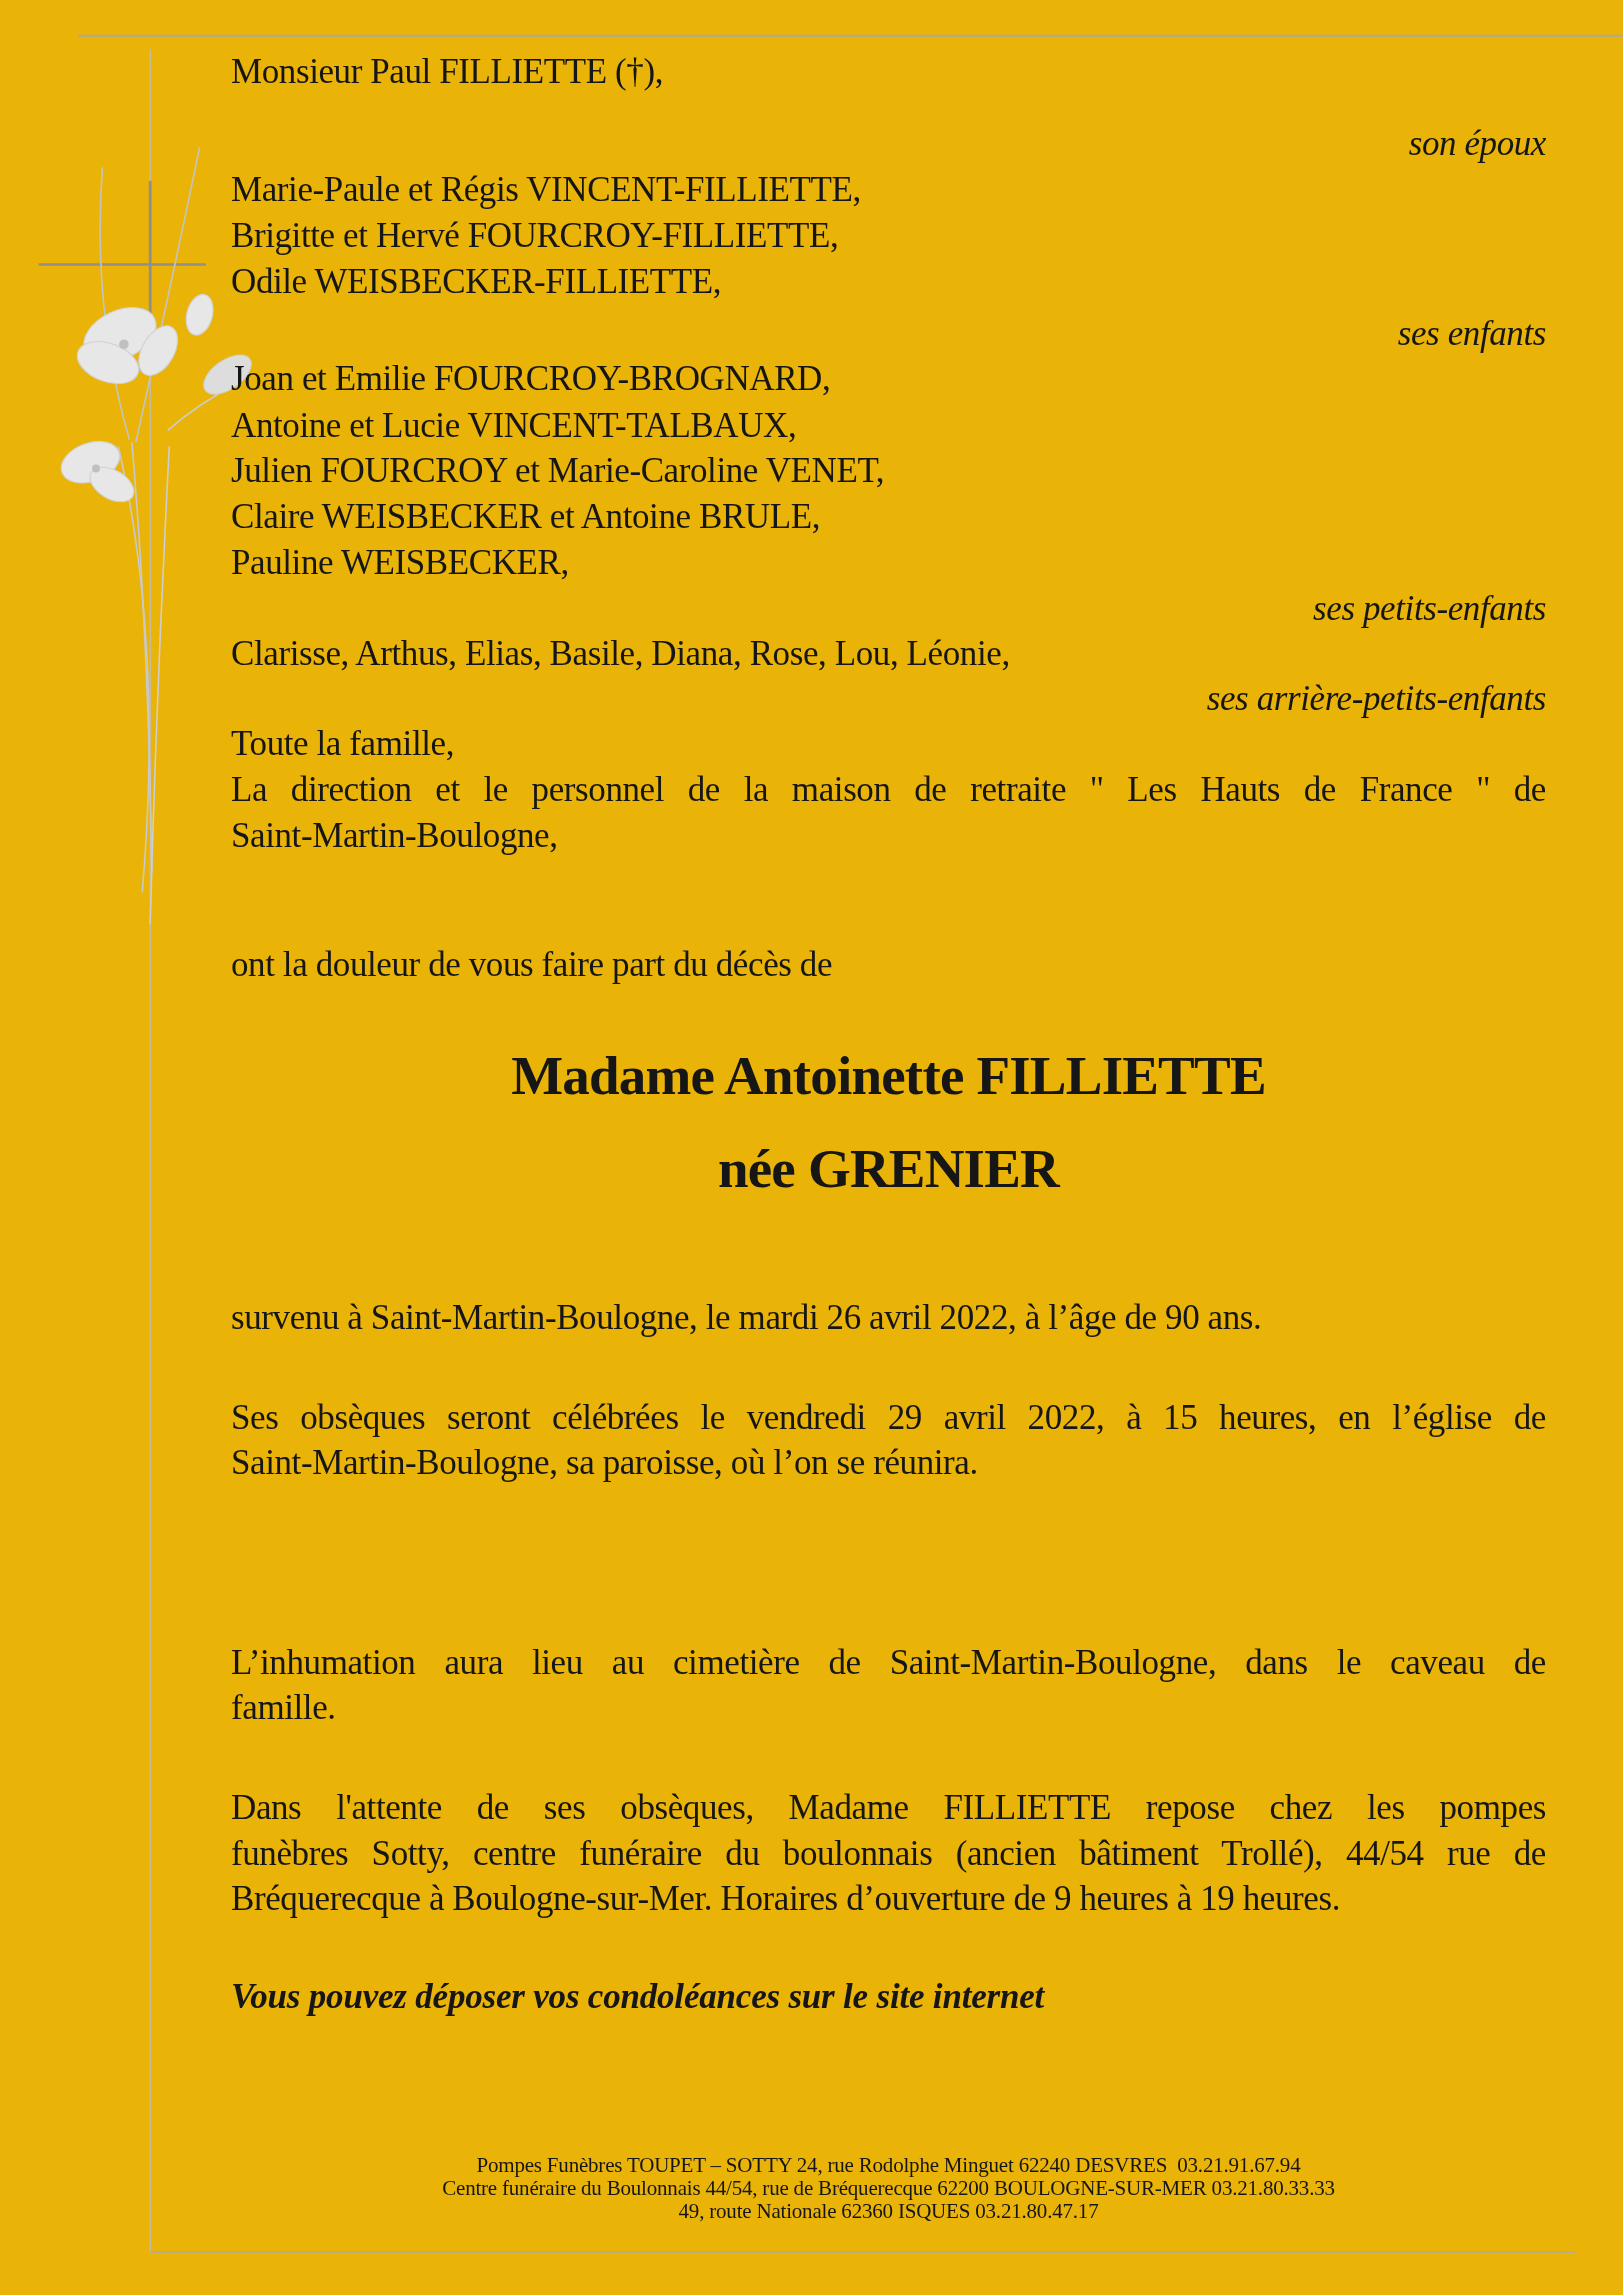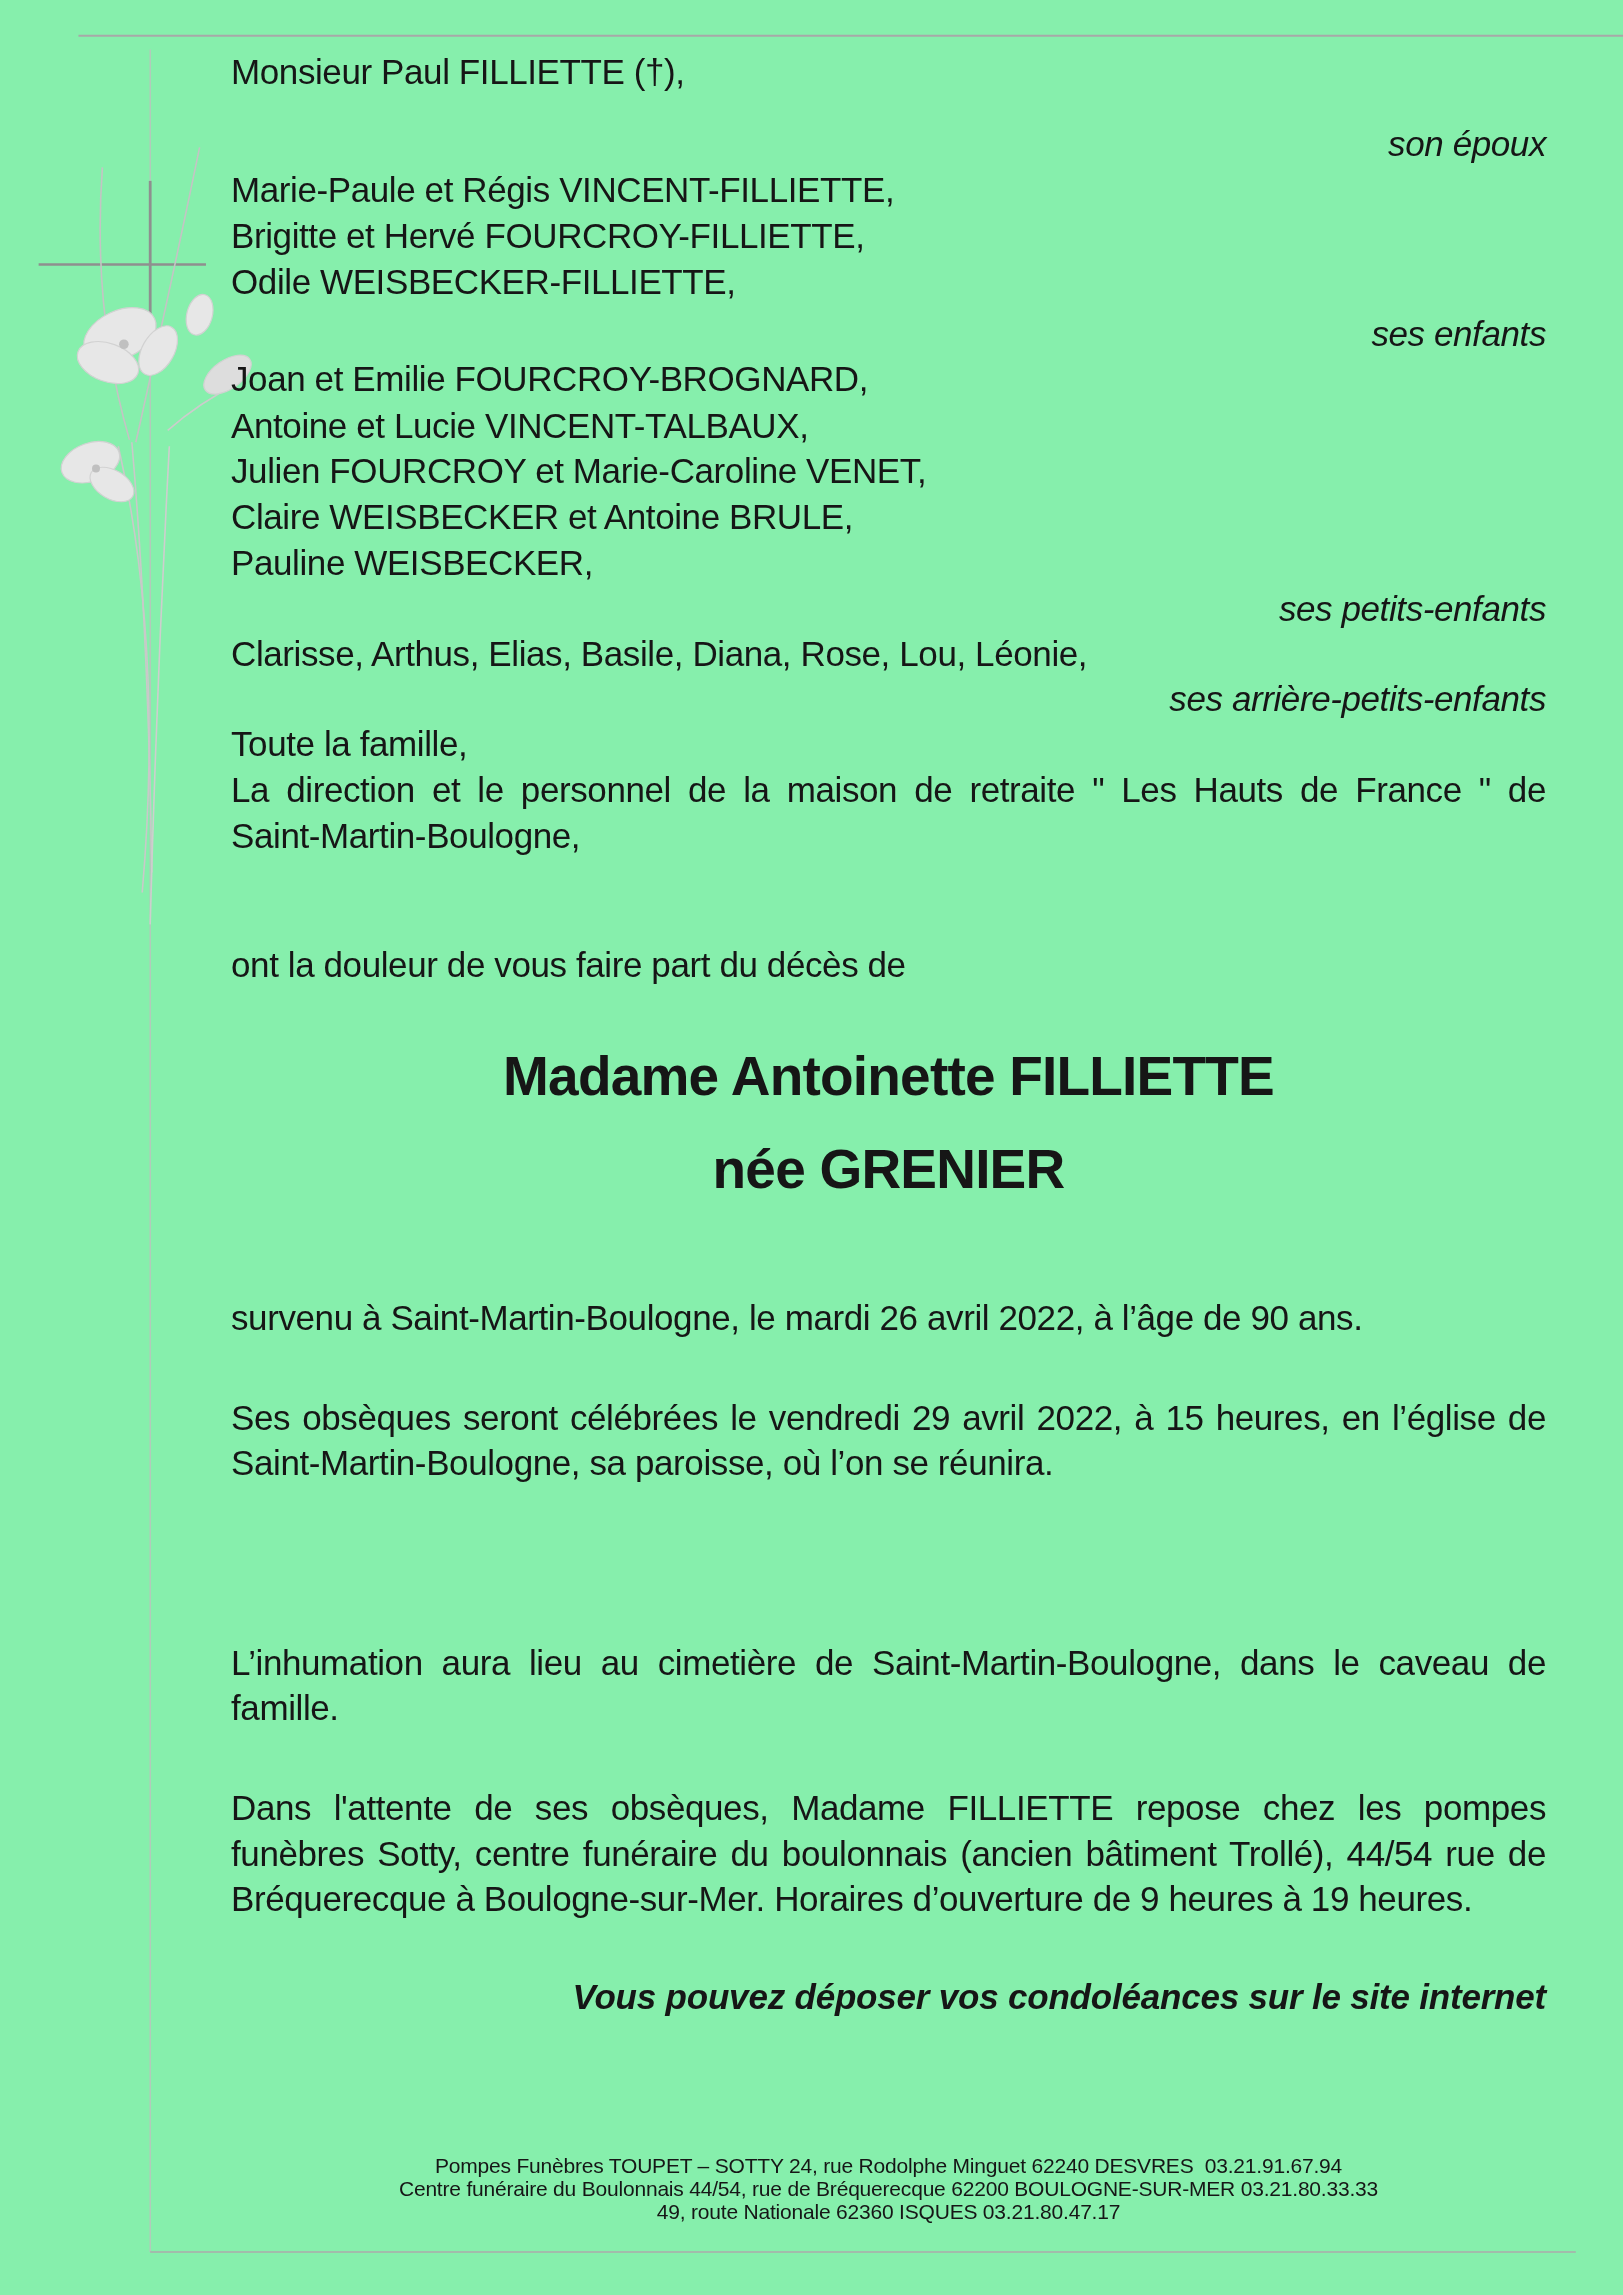--- a/index.html
+++ b/index.html
@@ -1,38 +1,38 @@
 <!DOCTYPE html>
 <html lang="fr" style="font-size:12.8px"><head>
 <meta charset="utf-8">
 <style>
   html,body{margin:0;padding:0;background:#ffffff;}
   .page{
     position:relative;
     width:1624px;height:2295px;
-    background:#86efac;
-    font-family:Liberation Sans, sans-serif;
+    background:#eab308;
+    font-family:Liberation Serif, serif;
     color:#161616;
     overflow:hidden;
   }
   .scanlines{position:absolute;left:0;top:0;z-index:0;pointer-events:none;}
   .line{
     position:absolute;left:231px;width:1315px;
     font-size:35px;line-height:45px;letter-spacing:-0.4px;
     white-space:nowrap;z-index:1;
   }
   .r{text-align:right;font-style:italic;}
   .j{white-space:normal;text-align:justify;text-align-last:justify;}
   .title{
     font-size:55px;line-height:88px;font-weight:bold;
     text-align:center;letter-spacing:-0.8px;
   }
   .condo{
     font-size:35px;font-weight:bold;font-style:italic;
-    text-align:right;letter-spacing:-0.2px;
+    text-align:left;letter-spacing:-0.2px;
   }
   .condo .tick{font-style:normal;font-weight:normal;margin-left:33px;color:#444;}
   .footer{
     position:absolute;left:231px;width:1315px;top:2139px;
     font-size:21px;line-height:23px;text-align:center;
     letter-spacing:-0.2px;z-index:1;margin-top:15px;
   }
   .footer div{white-space:pre;}
 </style>
 </head>

